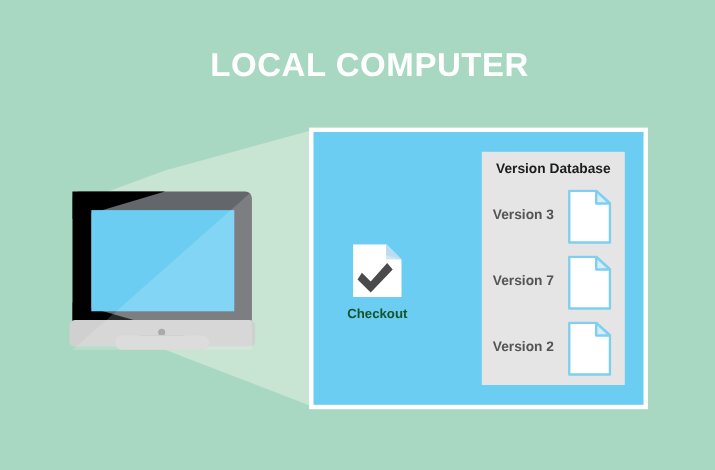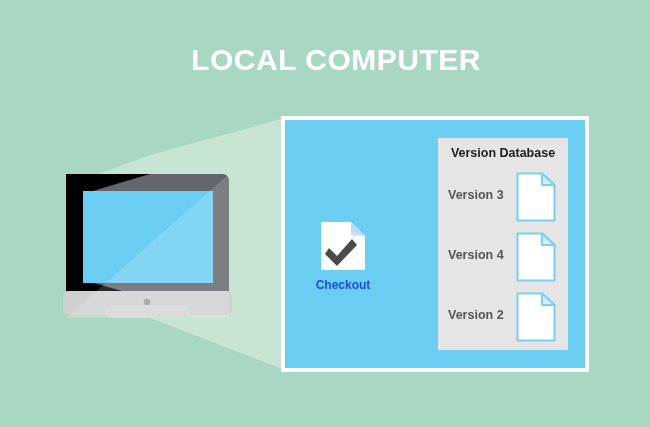--- a/index.html
+++ b/index.html
@@ -46,21 +46,21 @@
     left:311px; top:222px;
     width:64px; height:76px;
   }
   .checkout-label{
     position:absolute;
     left:0; top:56px;
     width:64px;
     text-align:center;
     font-size:12px;
     font-weight:bold;
-    color:#1d4ed8;
+    color:#14532d;
     white-space:nowrap;
     user-select:none;
   }
 
   
   .vdb-panel{
     position:absolute;
     left:438px; top:138px;
     width:130px; height:212px;
     background:#e5e5e5;
@@ -145,21 +145,21 @@
 
     <div class="vrow" style="top:32px">
       <div class="vrow-label">Version 3</div>
       <svg class="vrow-doc" viewBox="0 0 40 50">
         <path d="M1.5 1.5 H26 L38.5 13 V48.5 H1.5 Z" fill="#ffffff" stroke="#7fd0f0" stroke-width="2.2" stroke-linejoin="round"></path>
         <path d="M26 1.5 L38.5 13 H26 Z" fill="#d6eefb" stroke="#7fd0f0" stroke-width="2.2" stroke-linejoin="round"></path>
       </svg>
     </div>
 
     <div class="vrow" style="top:92px">
-      <div class="vrow-label">Version 4</div>
+      <div class="vrow-label">Version 7</div>
       <svg class="vrow-doc" viewBox="0 0 40 50">
         <path d="M1.5 1.5 H26 L38.5 13 V48.5 H1.5 Z" fill="#ffffff" stroke="#7fd0f0" stroke-width="2.2" stroke-linejoin="round"></path>
         <path d="M26 1.5 L38.5 13 H26 Z" fill="#d6eefb" stroke="#7fd0f0" stroke-width="2.2" stroke-linejoin="round"></path>
       </svg>
     </div>
 
     <div class="vrow" style="top:152px">
       <div class="vrow-label">Version 2</div>
       <svg class="vrow-doc" viewBox="0 0 40 50">
         <path d="M1.5 1.5 H26 L38.5 13 V48.5 H1.5 Z" fill="#ffffff" stroke="#7fd0f0" stroke-width="2.2" stroke-linejoin="round"></path>

